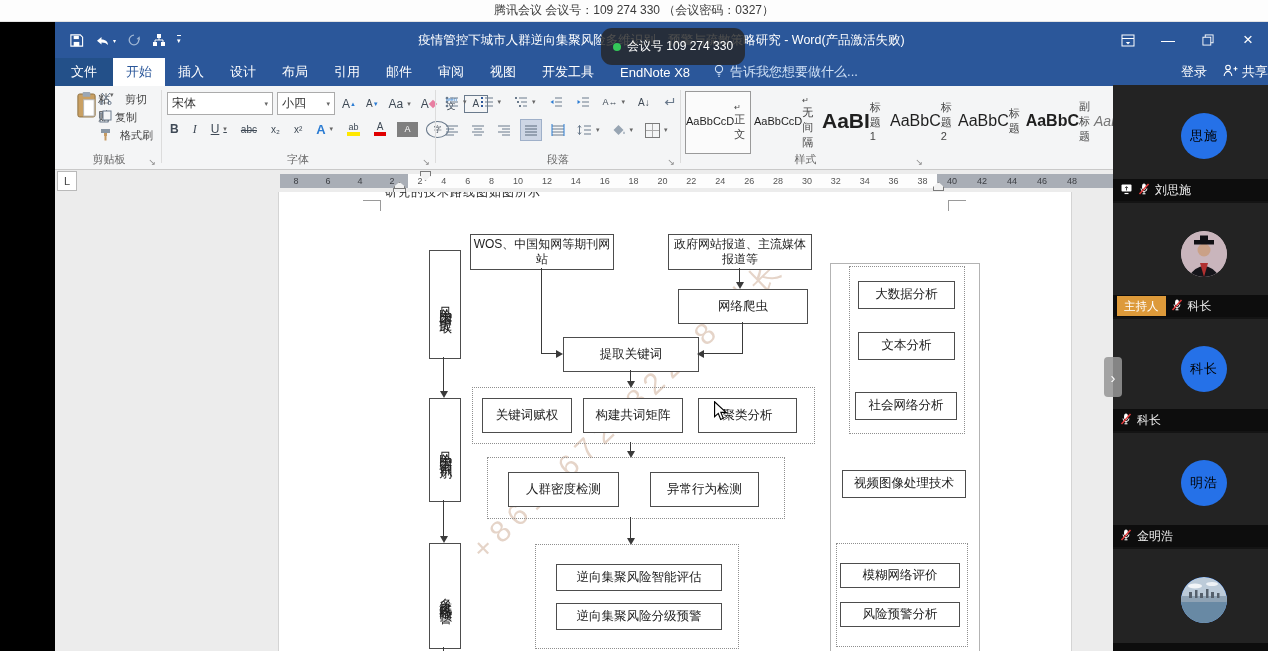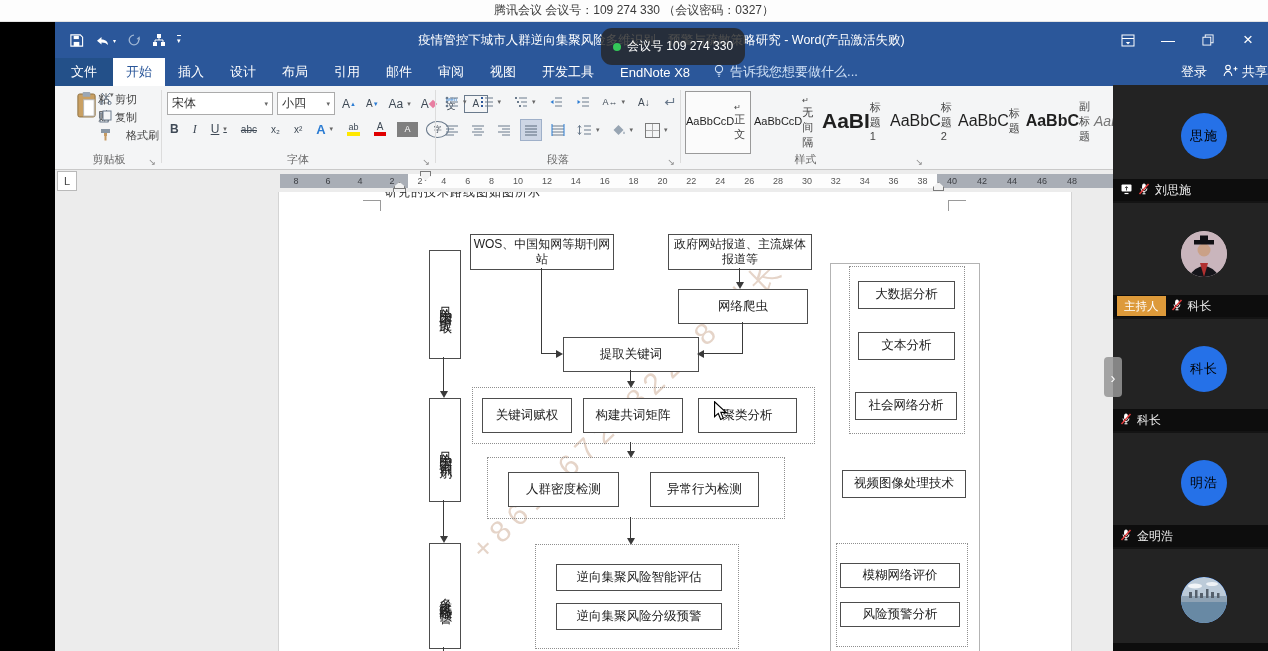--- a/index.html
+++ b/index.html
@@ -188,38 +188,38 @@
         <span>
           <svg width="23" height="28" viewBox="0 0 24 29">
               <rect x="3" y="3" width="18" height="24" rx="2" fill="#c9a063" stroke="#8d6f3f"></rect>
               <rect x="8" y="1" width="8" height="5" rx="1" fill="#9aa7b5"></rect>
               <rect x="9" y="9" width="11" height="17" fill="#fff" stroke="#b5b5b5"></rect>
             </svg>
         </span>
         <span style="font-size:12px;color:#444;">粘贴</span>
         <span style="font-size:7px;color:#666;">▾</span>
       </div>
-      <div class="r fx" style="left:40px;top:6px;gap:3px;font-size:11px;justify-content:space-between;">
+      <div class="r fx" style="left:40px;top:6px;gap:13px;font-size:11px;justify-content:space-between;">
         <span><svg width="13" height="13" viewBox="0 0 13 13">
               <g stroke="#6a7a8c" fill="none">
                 <path d="M3 1l8 9M11 1l-8 9"></path>
                 <circle cx="2.5" cy="11" r="1.6"></circle>
                 <circle cx="10.5" cy="11" r="1.6"></circle>
               </g>
             </svg></span>
         <span>剪切</span>
       </div>
       <div class="r fx" style="left:40px;top:24px;gap:3px;font-size:11px;">
         <span><svg width="13" height="13" viewBox="0 0 13 13">
               <rect x="1" y="3" width="8" height="9" fill="none" stroke="#6a7a8c"></rect>
               <rect x="4" y="1" width="8" height="9" fill="#f4f5f6" stroke="#6a7a8c"></rect>
             </svg></span>
         <span>复制</span>
       </div>
-      <div class="r fx" style="left:40px;top:42px;gap:14px;font-size:11px;">
+      <div class="r fx" style="left:40px;top:42px;gap:8px;font-size:11px;">
         <span><svg width="13" height="13" viewBox="0 0 13 13">
               <rect x="2" y="1" width="9" height="4" fill="#8a97a5"></rect>
               <rect x="5" y="5" width="3" height="3" fill="#c59a63"></rect>
               <rect x="5.5" y="8" width="2" height="4.5" fill="#c59a63"></rect>
             </svg></span>
         <span>格式刷</span>
       </div>
       <div class="grplabel">剪贴板</div>
       <div class="launch">↘</div>
     </div>

